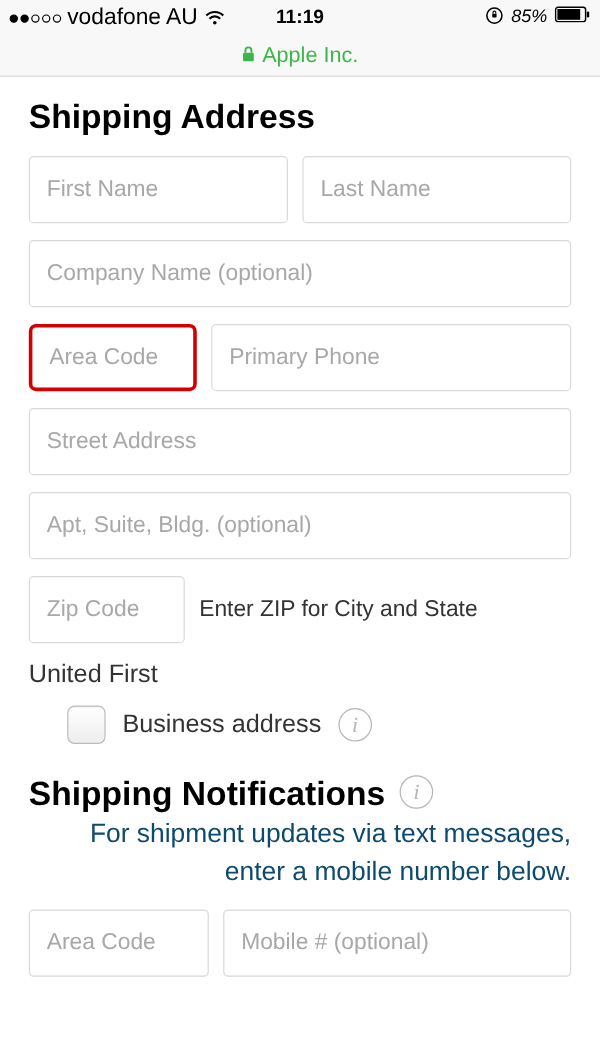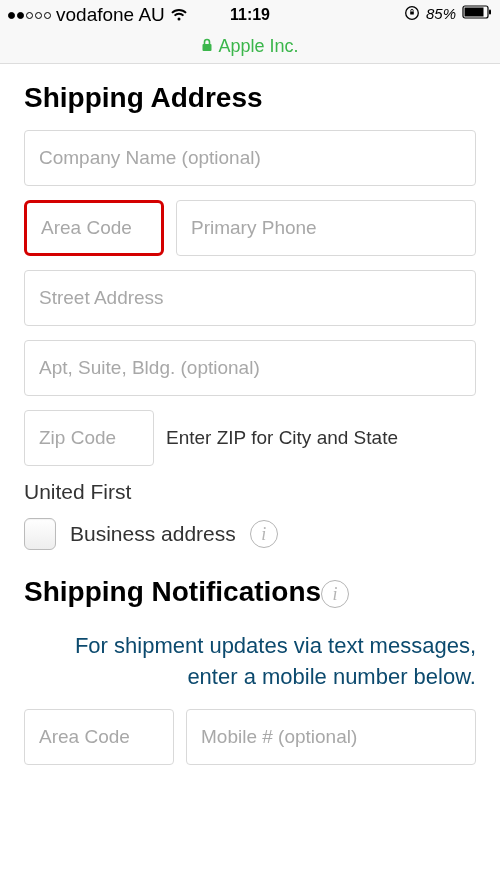--- a/index.html
+++ b/index.html
@@ -91,20 +91,21 @@
       font-size: 21px;
       color: #333;
       margin-top: 8px;
       margin-bottom: 14px;
     }
     .checkbox-row {
       display: flex;
       align-items: center;
       gap: 14px;
       margin-bottom: 26px;
+      margin-left: 32px;
     }
     .checkbox {
       width: 32px;
       height: 32px;
       border: 1px solid #bbb;
       border-radius: 6px;
       background: linear-gradient(#fff, #eee);
       box-shadow: inset 0 1px 1px rgba(0,0,0,0.05);
     }
     .checkbox-label {
@@ -119,22 +120,23 @@
       display: flex;
       align-items: center;
       justify-content: center;
       font-family: Georgia, serif;
       font-style: italic;
       font-size: 18px;
       color: #b5b5b5;
     }
     .section-title-row {
       display: flex;
-      align-items: flex-end;
-      margin-bottom: 23px;
+      align-items: flex-start;
+      gap: 12px;
+      margin-bottom: 2px;
     }
     .notif-desc {
       font-size: 22px;
       color: #0c4a6e;
       line-height: 1.4;
       margin-bottom: 16px;
       text-align: right;
     }
     .area2-field { flex: 0 0 150px; }
     .mobile-field { flex: 1; }
@@ -185,20 +187,28 @@
         <path d="M3.5 6V4a2.5 2.5 0 015 0v2" fill="none" stroke="#3bb64b" stroke-width="1.6"></path>
       </svg>
   </span>
   <span class="url-text">Apple Inc.</span>
 </div>
 
 <div class="content">
 
   <div class="section-title">Shipping Address</div>
 
+  <div class="row">
+    <div class="field fn-field">
+      <input type="text" placeholder="First Name" style="">
+    </div>
+    <div class="field ln-field">
+      <input type="text" placeholder="Last Name" style="">
+    </div>
+  </div>
 
   <div class="row">
     <div class="field">
       <input type="text" placeholder="Company Name (optional)" style="">
     </div>
   </div>
 
   <div class="row">
     <div class="field area-field highlighted">
       <input type="text" placeholder="Area Code" style="">

